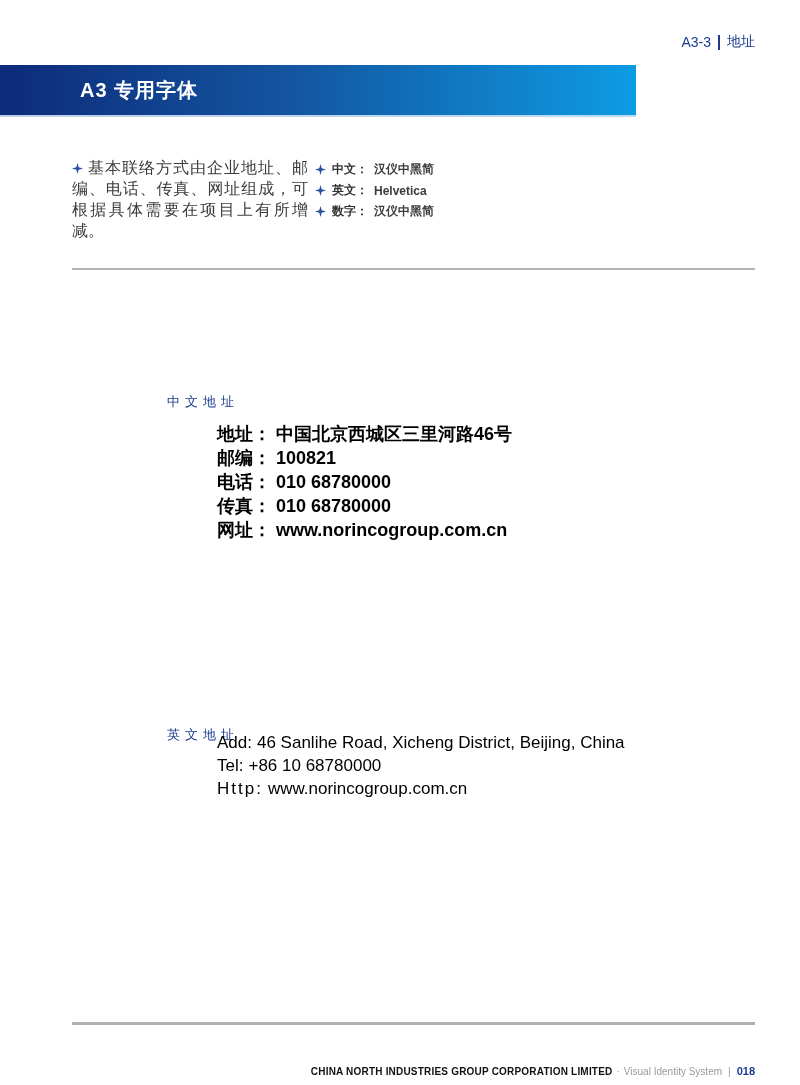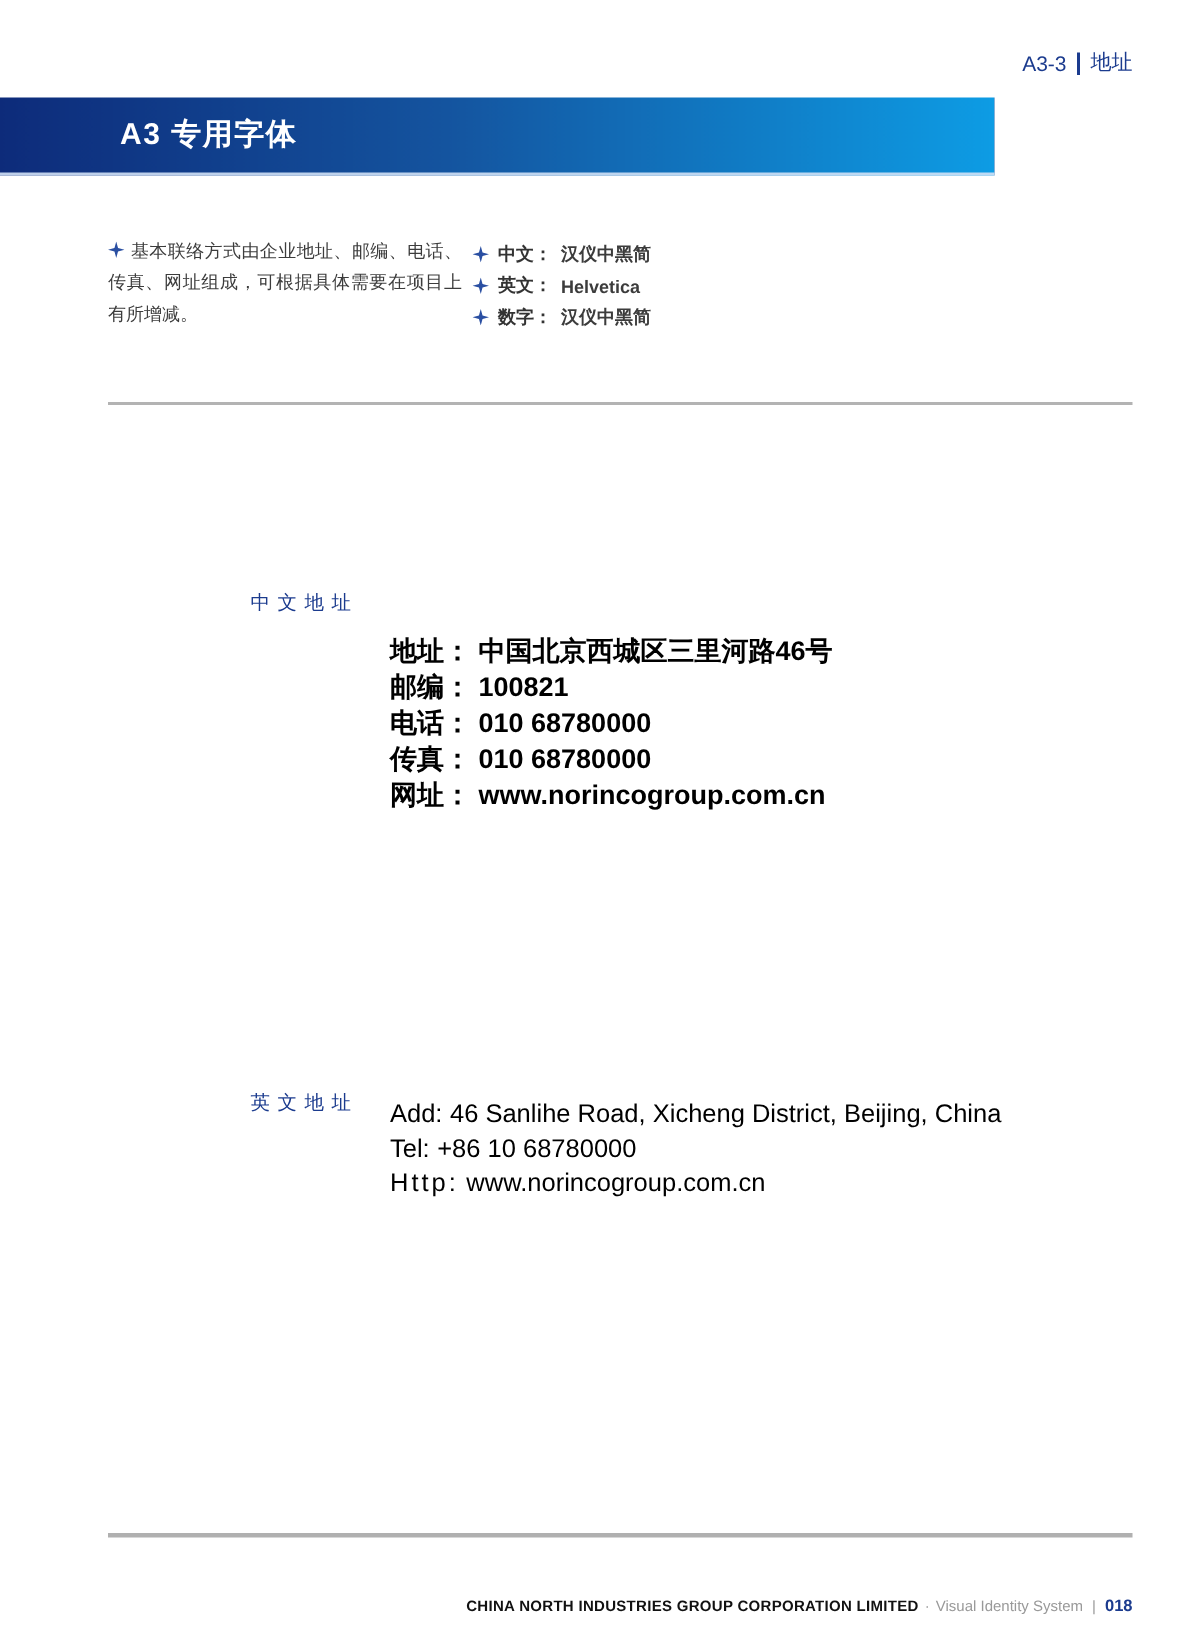--- a/index.html
+++ b/index.html
@@ -13,52 +13,51 @@
     position:absolute;top:33px;right:45px;display:flex;align-items:center;
     color:#1b3b8e;font-size:14px;font-weight:normal;
   }
   .corner-sep{display:inline-block;width:2px;height:15px;background:#1b3b8e;margin:0 7px;}
 
   
   .header-bar{
     position:absolute;top:65px;left:0;width:636px;height:50px;
     background:linear-gradient(90deg,#0d2b7a 0%,#14549f 45%,#0d9ce4 100%);
     border-bottom:2px solid rgba(210,225,245,0.9);
-    padding-left:27px;
   }
   .header-title{
     position:absolute;left:80px;top:0;height:50px;line-height:50px;
     color:#ffffff;font-size:20px;font-weight:bold;letter-spacing:1px;
   }
 
   
   .intro-paragraph{
     position:absolute;top:157px;left:72px;width:236px;
-    font-size:12px;line-height:21px;color:#3c3c3c;text-align:justify;
+    font-size:16px;line-height:21px;color:#3c3c3c;text-align:justify;
   }
   .star-icon{width:11px;height:11px;display:inline-block;vertical-align:-1px;margin-right:4px;}
   .star-icon svg{display:block;width:11px;height:11px;}
   .star-fill{fill:#2a4fa2;}
 
   .spec-list{position:absolute;top:159px;left:315px;}
   .spec-row{display:flex;align-items:center;height:21px;font-size:12px;color:#333;font-weight:bold;}
   .spec-row .star-icon{margin-right:6px;vertical-align:middle;}
   .spec-label{margin-right:6px;color:#333;}
   .spec-value{color:#3c3c3c;}
 
   .content-divider{position:absolute;top:268px;left:72px;width:683px;height:2px;background:#b3b3b3;}
 
   
   .section-title{
     position:absolute;left:167px;color:#1b3b8e;font-size:13px;font-weight:normal;letter-spacing:5px;margin-top:36px;
   }
   .section-title.cn{top:357px;}
   .section-title.en{top:690px;text-align:center;}
 
-  .addr-block{position:absolute;left:217px;color:#000;margin-left:43px;}
+  .addr-block{position:absolute;left:217px;color:#000;}
   .addr-block.cn{top:422px;font-size:18px;font-weight:bold;line-height:24px;}
   .addr-block.en{top:731px;font-size:17px;font-weight:400;line-height:23px;}
   .addr-line{white-space:nowrap;}
   .addr-line .lbl{margin-right:5px;}
   .addr-block.en .addr-line:nth-child(3) .lbl{letter-spacing:2px;}
 
   
   .footer-divider{position:absolute;top:1022px;left:72px;width:683px;height:3px;background:#b0b0b0;}
   .footer-row{
     position:absolute;top:1029px;right:45px;display:flex;align-items:flex-end;

